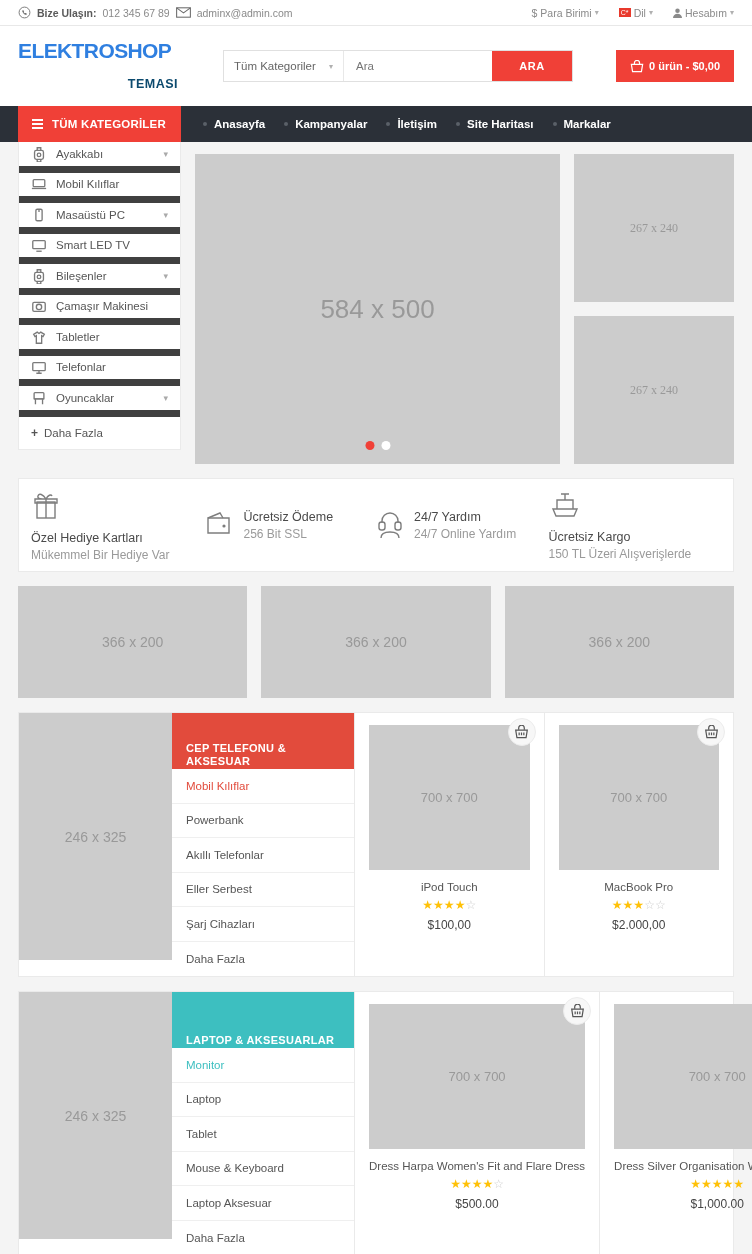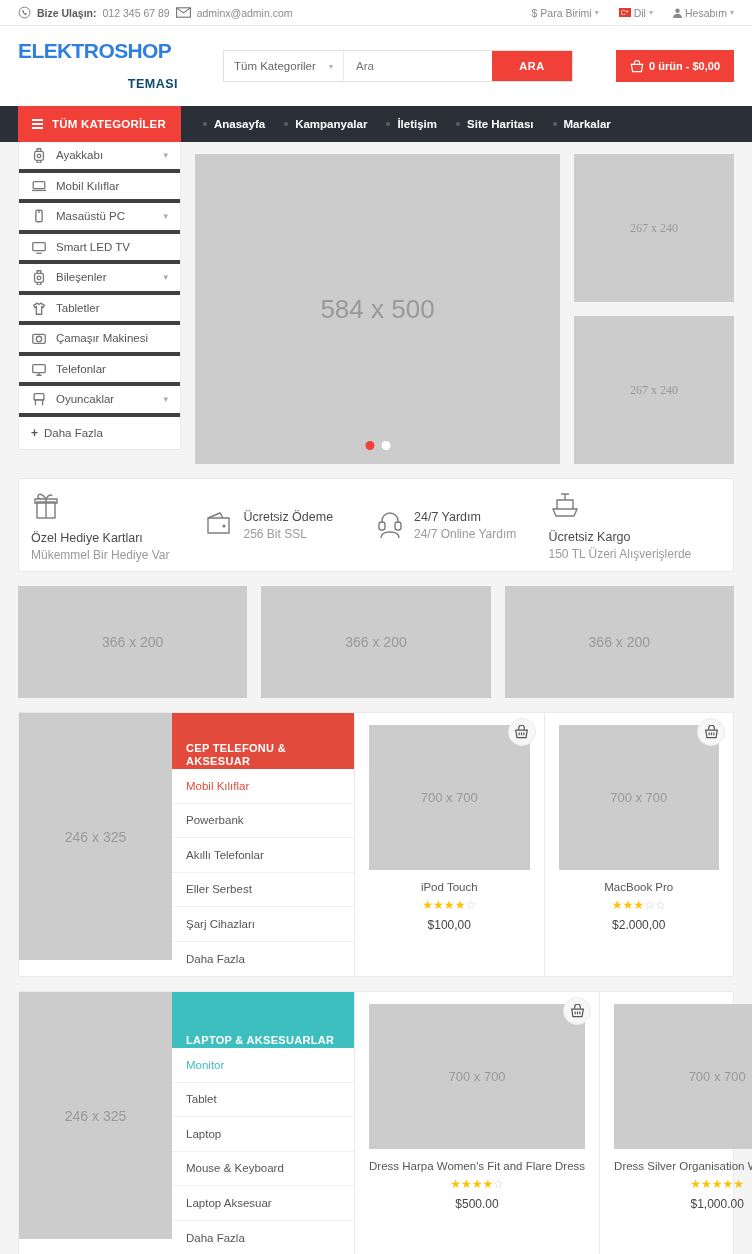--- a/index.html
+++ b/index.html
@@ -108,21 +108,21 @@
   .wrap { padding: 0 18px; }
   .row1 { display: flex; gap: 14px; margin-top: 0; }
 
   .sidebar {
     width: 163px; background: #fff; border: 1px solid #eaeaea;
     border-top: none; flex-shrink: 0; align-self: flex-start;
   }
   .cat-item {
     display: flex; align-items: center; gap: 9px;
     height: 30.5px; padding: 0 12px;
-    border-bottom: 4px solid #404040;
+    border-bottom: 7px solid #404040;
     font-size: 11.5px; color: #555; cursor: pointer;
   }
   .cat-item:last-child { border-bottom: none; }
   .cat-item .ci-label { flex: 1; }
   .cat-item .ci-caret { font-size: 9px; color: #aaa; }
   .cat-more {
     display: flex; align-items: center; gap: 6px;
     height: 32px; padding: 0 12px; font-size: 11.5px; color: #555; cursor: pointer;
   }
   .cat-more .plus { font-weight: bold; font-size: 12px; }
@@ -354,33 +354,33 @@
               <path d="M7 5V2h4v3M7 15v3h4v-3" fill="none" stroke="#7a7a7a" stroke-width="1.5"></path>
               <circle cx="9" cy="10" r="2" fill="none" stroke="#7a7a7a" stroke-width="1.5"></circle>
             </svg>
           </span>
           <span class="ci-label">Bileşenler</span>
           <span class="ci-caret">▾</span>
         </div>
         <div class="cat-item">
           <span>
             <svg width="16" height="16" viewBox="0 0 18 18">
-              <path d="M3 6l4-2.5 2 1.5 2-1.5L15 6l-1.5 2.5L12 7.5V16H6V7.5L4.5 8.5z" fill="none" stroke="#7a7a7a" stroke-width="1.5"></path>
-            </svg>
-          </span>
-          <span class="ci-label">Tabletler</span>
-        </div>
-        <div class="cat-item">
-          <span>
-            <svg width="16" height="16" viewBox="0 0 18 18">
               <rect x="2" y="5" width="14" height="10" rx="1.5" fill="none" stroke="#7a7a7a" stroke-width="1.5"></rect>
               <circle cx="9" cy="10" r="3" fill="none" stroke="#7a7a7a" stroke-width="1.5"></circle>
             </svg>
           </span>
           <span class="ci-label">Çamaşır Makinesi</span>
+        </div>
+        <div class="cat-item">
+          <span>
+            <svg width="16" height="16" viewBox="0 0 18 18">
+              <path d="M3 6l4-2.5 2 1.5 2-1.5L15 6l-1.5 2.5L12 7.5V16H6V7.5L4.5 8.5z" fill="none" stroke="#7a7a7a" stroke-width="1.5"></path>
+            </svg>
+          </span>
+          <span class="ci-label">Tabletler</span>
         </div>
         <div class="cat-item">
           <span>
             <svg width="16" height="16" viewBox="0 0 18 18">
               <rect x="2" y="4" width="14" height="9" rx="1" fill="none" stroke="#7a7a7a" stroke-width="1.5"></rect>
               <path d="M9 13v3M6 16h6" fill="none" stroke="#7a7a7a" stroke-width="1.5"></path>
             </svg>
           </span>
           <span class="ci-label">Telefonlar</span>
         </div>
@@ -564,24 +564,24 @@
     </div>
     <div class="pnav">
       <div class="pnav-head" style="background:#3dbfc0">
         <span>LAPTOP &amp; AKSESUARLAR</span>
       </div>
 
     <div class="pnav-item" style="color:#3dbfc0;">
       <span>Monitor</span>
     </div>
     <div class="pnav-item" style="">
+      <span>Laptop</span>
+    </div>
+    <div class="pnav-item" style="">
       <span>Tablet</span>
-    </div>
-    <div class="pnav-item" style="">
-      <span>Laptop</span>
     </div>
     <div class="pnav-item" style="">
       <span>Mouse &amp; Keyboard</span>
     </div>
     <div class="pnav-item" style="">
       <span>Laptop Aksesuar</span>
     </div>
     <div class="pnav-item" style="">
       <span>Daha Fazla</span>
     </div>

